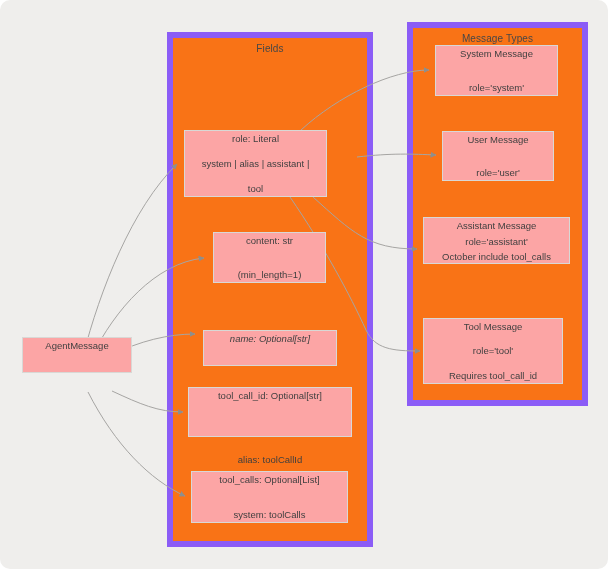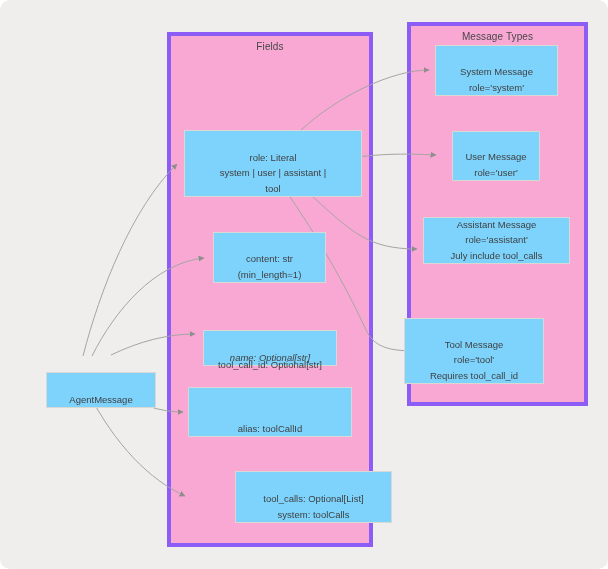--- a/index.html
+++ b/index.html
@@ -2,48 +2,48 @@
 <html><head>
 <meta charset="utf-8">
 <style>
   html,body { margin:0; padding:0; background:#ffffff; }
   .canvas {
     position:relative; width:608px; height:569px;
     background:#efeeec; border-radius:10px; overflow:hidden;
     font-family:"Liberation Sans", sans-serif;
   }
   .group {
-    position:absolute; background:#f9a8d4; border:4px solid #8b5cf6;
+    position:absolute; background:#f97316; border:6px solid #8b5cf6;
     box-sizing:border-box; z-index:1;
   }
   .group-label {
     position:absolute; top:5px; left:0; width:100%; text-align:center;
     font-size:10px; color:#474747; letter-spacing:0.1px;
   }
   #group-fields    { left:167px; top:32px;  width:206px; height:515px; }
   #group-msgtypes  { left:407px; top:22px;  width:181px; height:384px; }
 
   .edges { position:absolute; left:0; top:0; z-index:2; pointer-events:none; }
 
   .node {
-    position:absolute; background:#7dd3fc; border:1px solid #d9d8d5;
+    position:absolute; background:#fca5a5; border:1px solid #d9d8d5;
     box-sizing:border-box; z-index:3;
-    display:flex; flex-direction:column; align-items:center; justify-content:flex-end;
+    display:flex; flex-direction:column; align-items:center; justify-content:space-between;
     font-size:9.5px; line-height:15.5px; color:#3f3f3f; text-align:center;
   }
-  #node-agent      { left:22px;  top:372px; width:110px; height:36px;margin-left:24px; }
-  #node-role       { left:184px; top:130px; width:178px; height:67px; }
+  #node-agent      { left:22px;  top:337px; width:110px; height:36px; }
+  #node-role       { left:184px; top:130px; width:143px; height:67px; }
   #node-content    { left:213px; top:232px; width:113px; height:51px; }
   #node-name       { left:203px; top:330px; width:134px; height:36px;font-style:italic; }
   #node-toolcallid { left:188px; top:387px; width:164px; height:50px;gap:48px; }
-  #node-toolcalls  { left:191px; top:471px; width:157px; height:52px;margin-left:44px; }
+  #node-toolcalls  { left:191px; top:471px; width:157px; height:52px; }
   #node-system     { left:435px; top:45px;  width:123px; height:51px; }
-  #node-user       { left:442px; top:131px; width:88px; height:50px;margin-left:10px; }
+  #node-user       { left:442px; top:131px; width:112px; height:50px; }
   #node-assistant  { left:423px; top:217px; width:147px; height:47px; }
-  #node-tool       { left:404px; top:318px; width:140px; height:66px; }
+  #node-tool       { left:423px; top:318px; width:140px; height:66px; }
 
   .edge { stroke:#a6a5a3; stroke-width:1; fill:none; }
 </style>
 </head>
 <body>
 
 <div class="canvas">
 
   <div class="group" id="group-fields">
     <div class="group-label">Fields</div>
@@ -68,21 +68,21 @@
     <path class="edge" marker-end="url(#arrow)" d="M313,197 C352,232 368,249 417,249"></path>
     <path class="edge" marker-end="url(#arrow)" d="M290,197 C325,248 350,295 366,330 C375,349 392,351 420,351"></path>
   </svg>
 
   <div class="node" id="node-agent">
     <div>AgentMessage</div>
   </div>
 
   <div class="node" id="node-role">
     <div>role: Literal</div>
-    <div>system | user | assistant |</div>
+    <div>system | alias | assistant |</div>
     <div>tool</div>
   </div>
   <div class="node" id="node-content">
     <div>content: str</div>
     <div>(min_length=1)</div>
   </div>
   <div class="node" id="node-name">
     <div>name: Optional[str]</div>
   </div>
   <div class="node" id="node-toolcallid">
@@ -98,21 +98,21 @@
     <div>System Message</div>
     <div>role='system'</div>
   </div>
   <div class="node" id="node-user">
     <div>User Message</div>
     <div>role='user'</div>
   </div>
   <div class="node" id="node-assistant">
     <div>Assistant Message</div>
     <div>role='assistant'</div>
-    <div>July include tool_calls</div>
+    <div>October include tool_calls</div>
   </div>
   <div class="node" id="node-tool">
     <div>Tool Message</div>
     <div>role='tool'</div>
     <div>Requires tool_call_id</div>
   </div>
 
 </div>
 
 </body></html>

